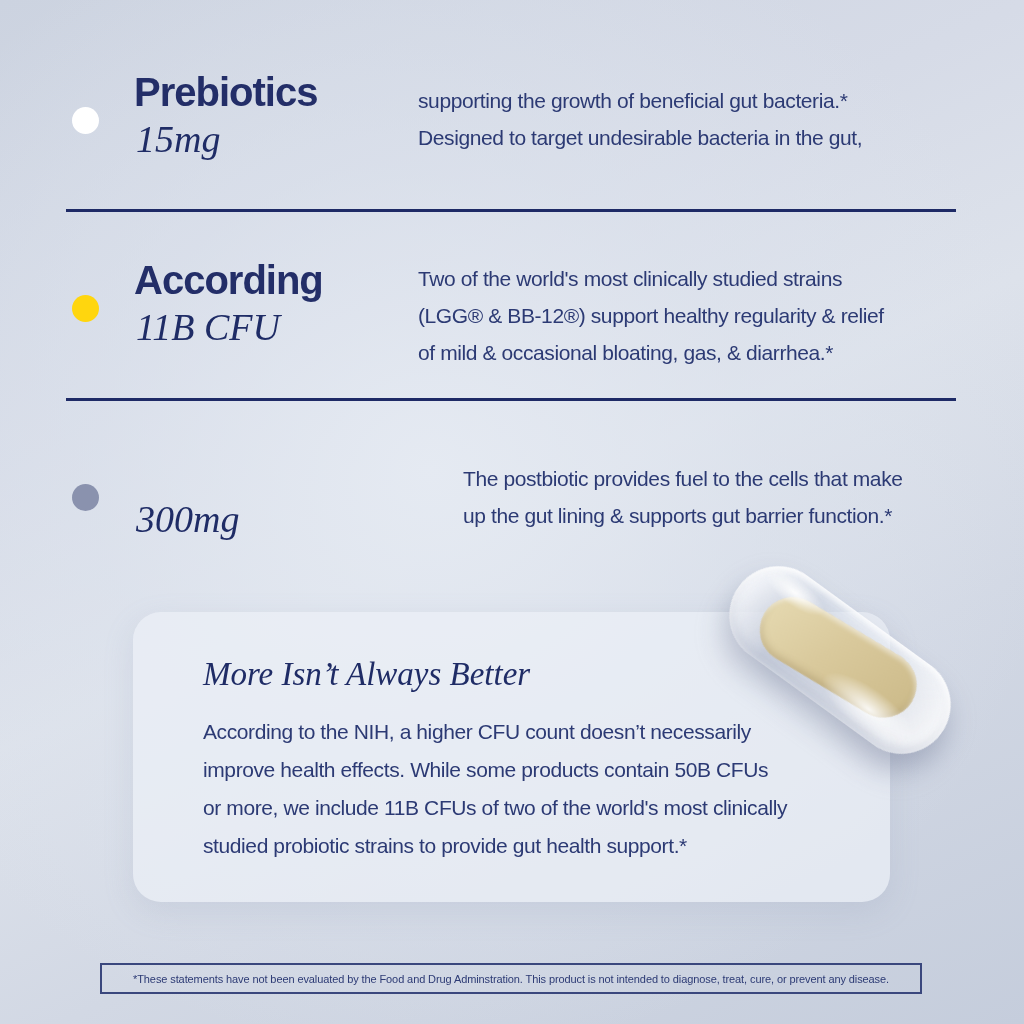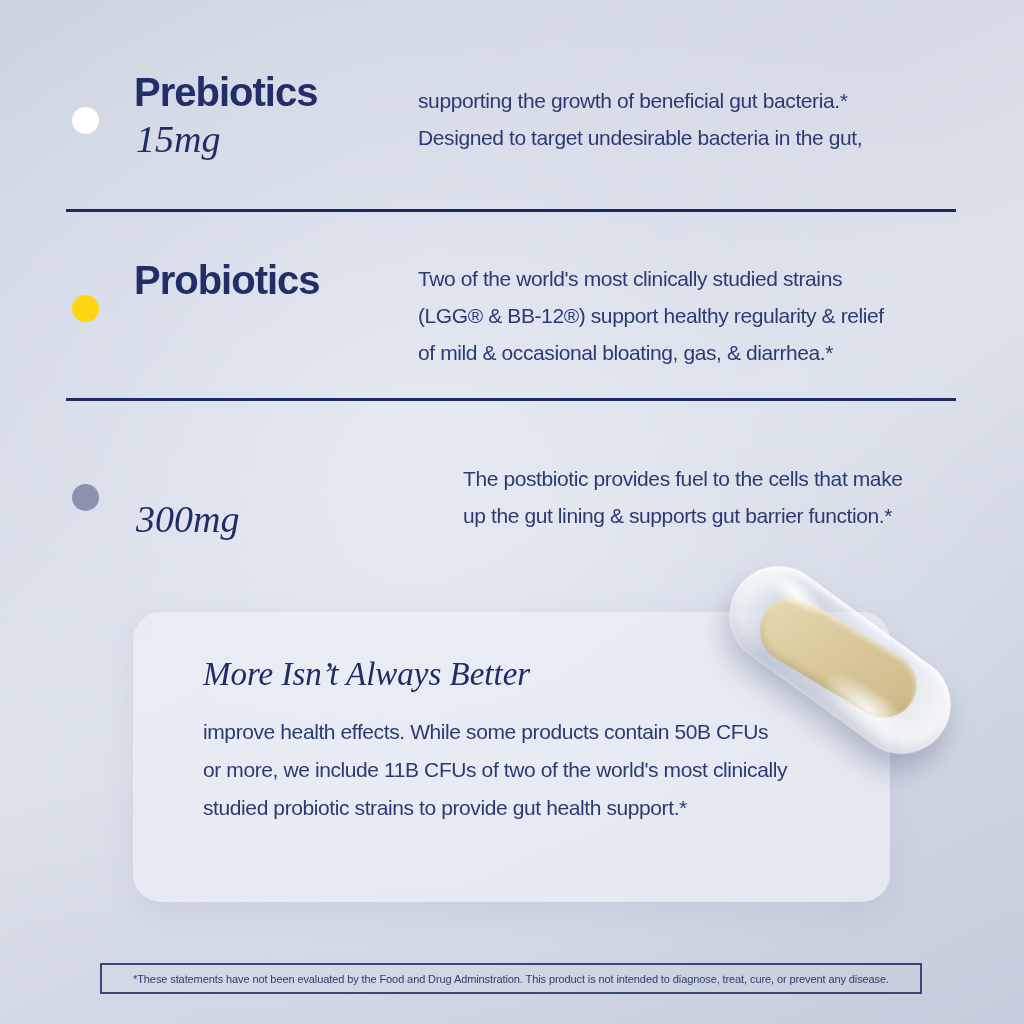--- a/index.html
+++ b/index.html
@@ -79,39 +79,41 @@
   <div class="row-title" style="top:72px;">Prebiotics</div>
   <div class="row-dose" style="top:120px;">15mg</div>
   <div class="row-desc" style="top:82px;">
     <div>supporting the growth of beneficial gut bacteria.*</div>
     <div>Designed to target undesirable bacteria in the gut,</div>
   </div>
 
   <div class="divider" style="top:209px;"></div>
 
   <span class="dot" style="left: 72px; top: 295px; background: rgb(255, 214, 14);"></span>
-  <div class="row-title" style="top:260px;">Probiotics</div>
+  <div class="row-title" style="top:260px;">According</div>
+  <div class="row-dose" style="top:308px;">11B CFU</div>
   <div class="row-desc" style="top:260px;">
     <div>Two of the world's most clinically studied strains</div>
     <div>(LGG® &amp; BB-12®) support healthy regularity &amp; relief</div>
     <div>of mild &amp; occasional bloating, gas, &amp; diarrhea.*</div>
   </div>
 
   <div class="divider" style="top:398px;"></div>
 
   <span class="dot" style="left: 72px; top: 484px; background: rgb(138, 146, 174);"></span>
   <div class="row-dose" style="top:500px;">300mg</div>
   <div class="row-desc" style="top:460px;margin-left:45px;">
     <div>The postbiotic provides fuel to the cells that make</div>
     <div>up the gut lining &amp; supports gut barrier function.*</div>
   </div>
 
   <div class="card"></div>
   <div class="card-title">More Isn’t Always Better</div>
   <div class="card-body">
+    <div>According to the NIH, a higher CFU count doesn’t necessarily</div>
     <div>improve health effects. While some products contain 50B CFUs</div>
     <div>or more, we include 11B CFUs of two of the world's most clinically</div>
     <div>studied probiotic strains to provide gut health support.*</div>
   </div>
 
   <div class="capsule-wrap">
     <div class="capsule-body">
       <div class="capsule-powder"></div>
       <div class="capsule-shine-top"></div>
       <div class="capsule-shine-bottom"></div>

